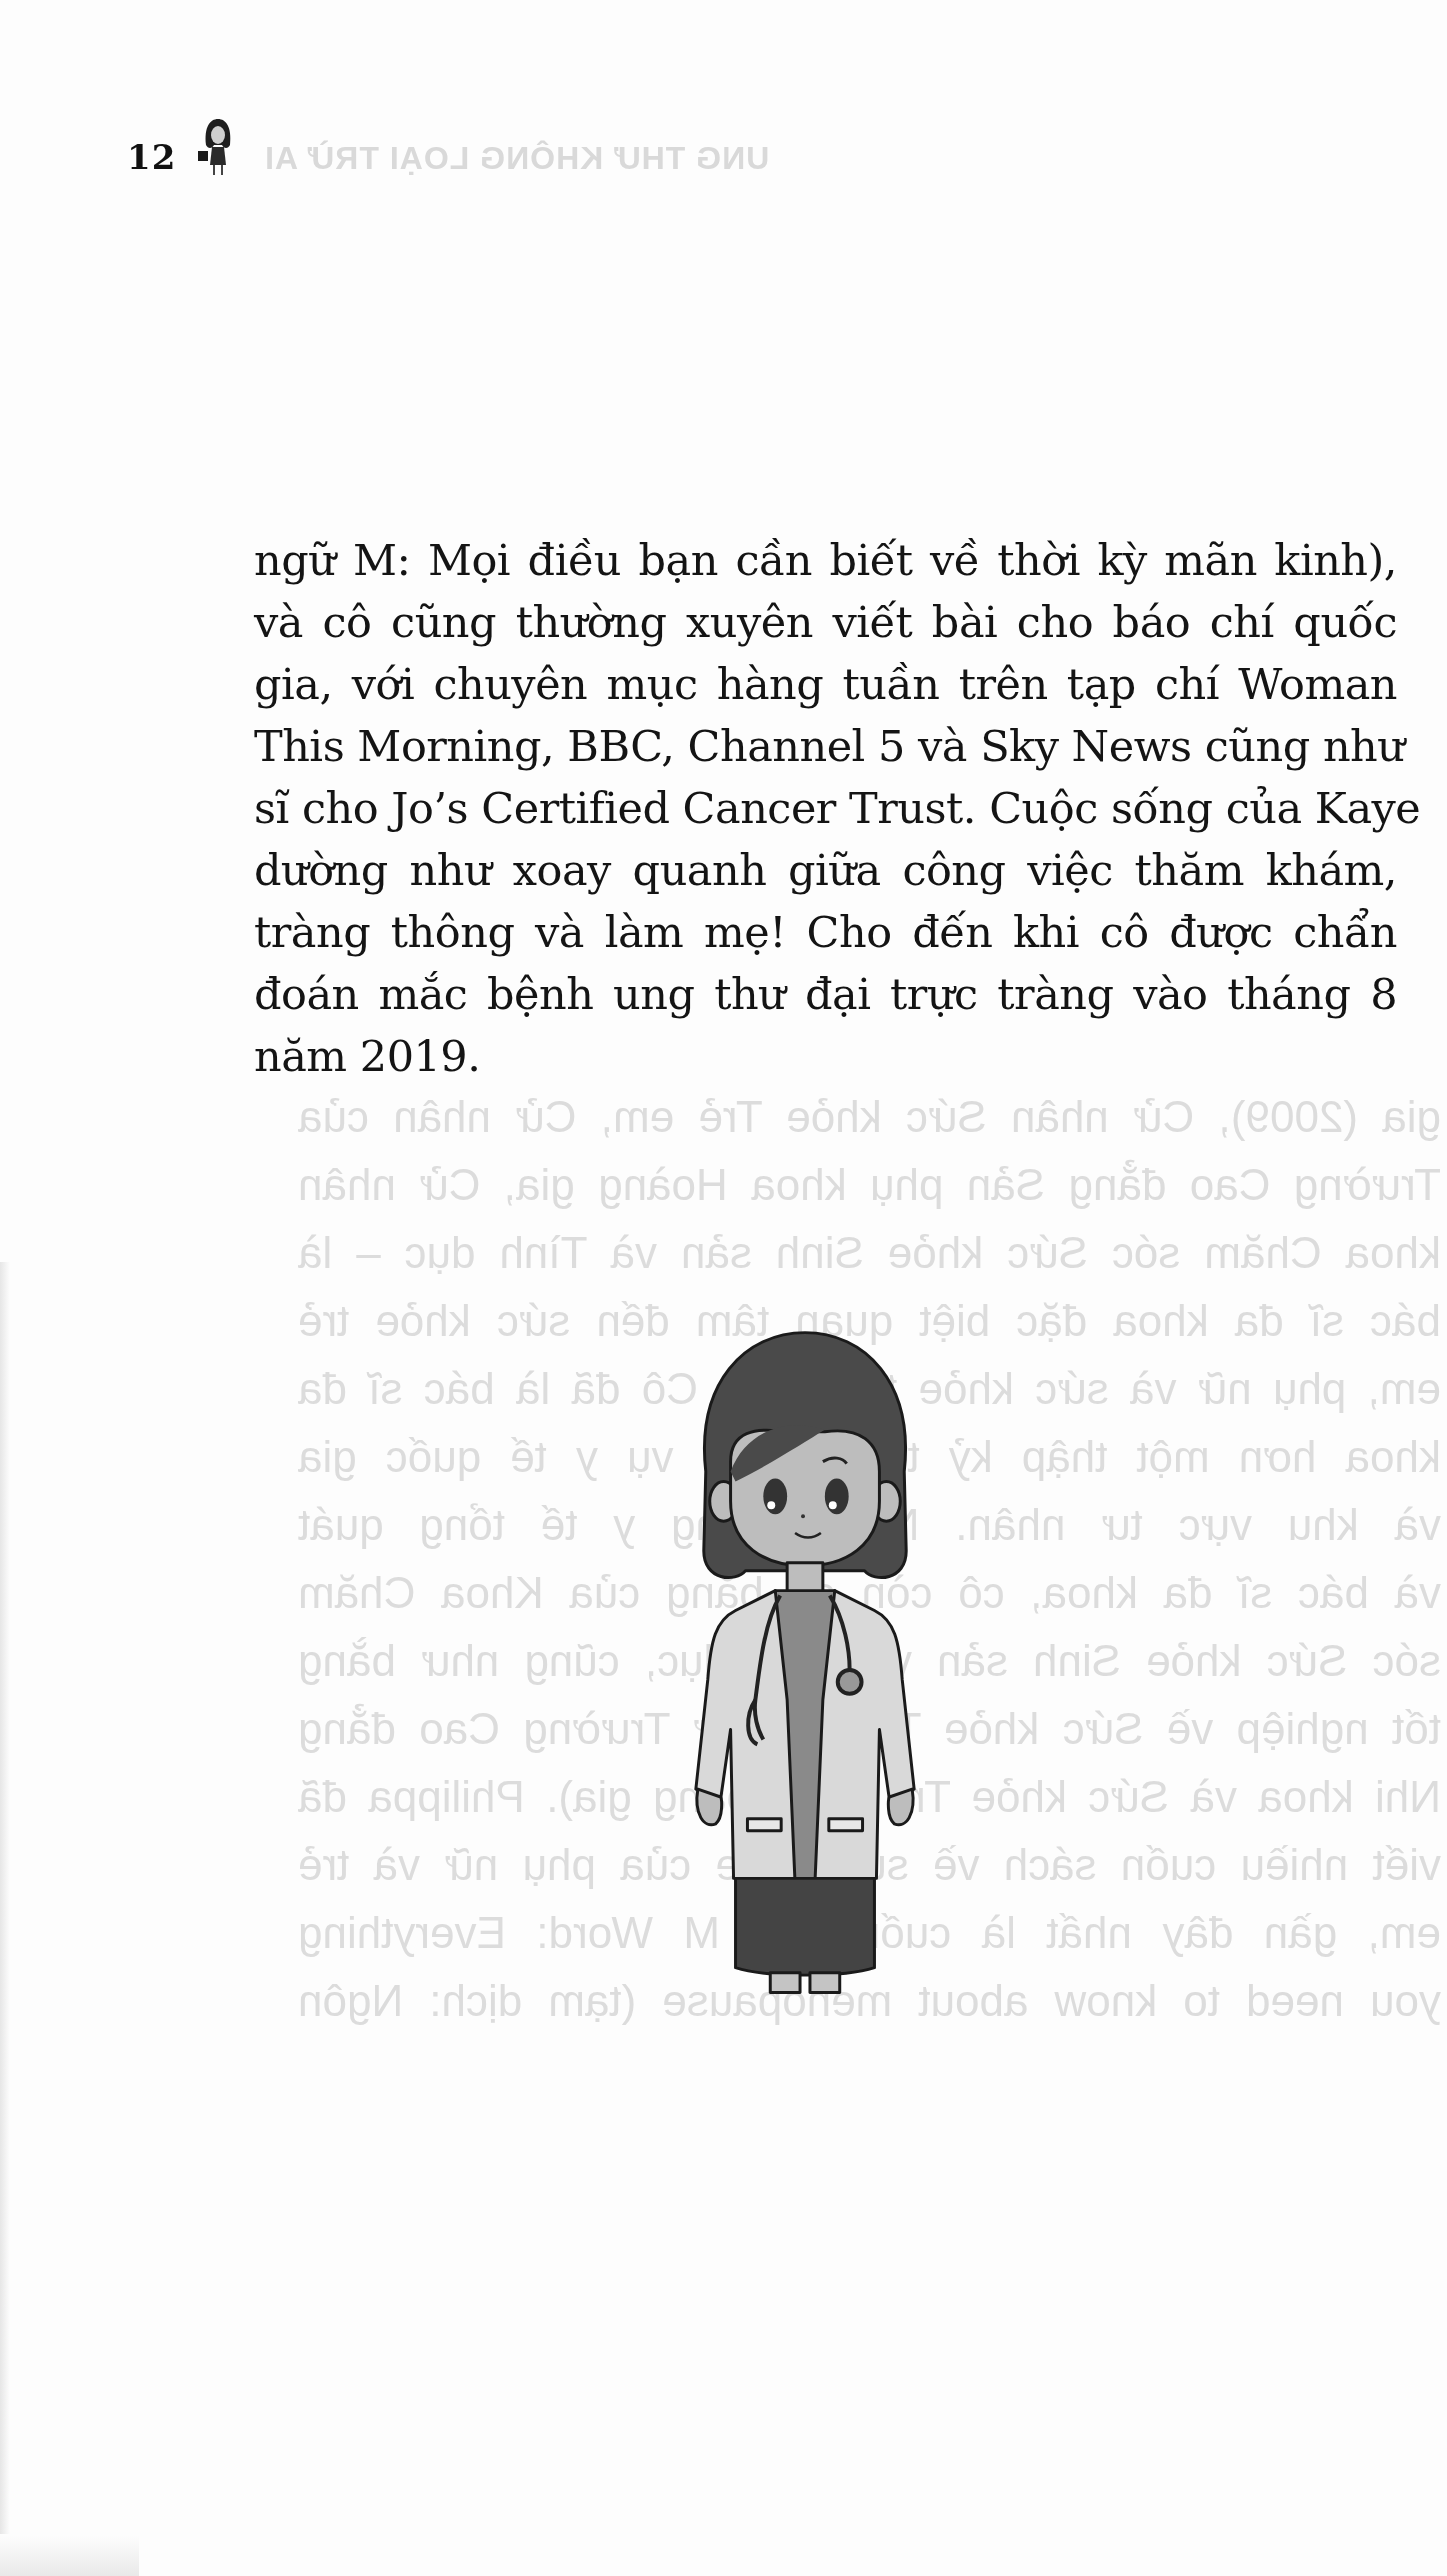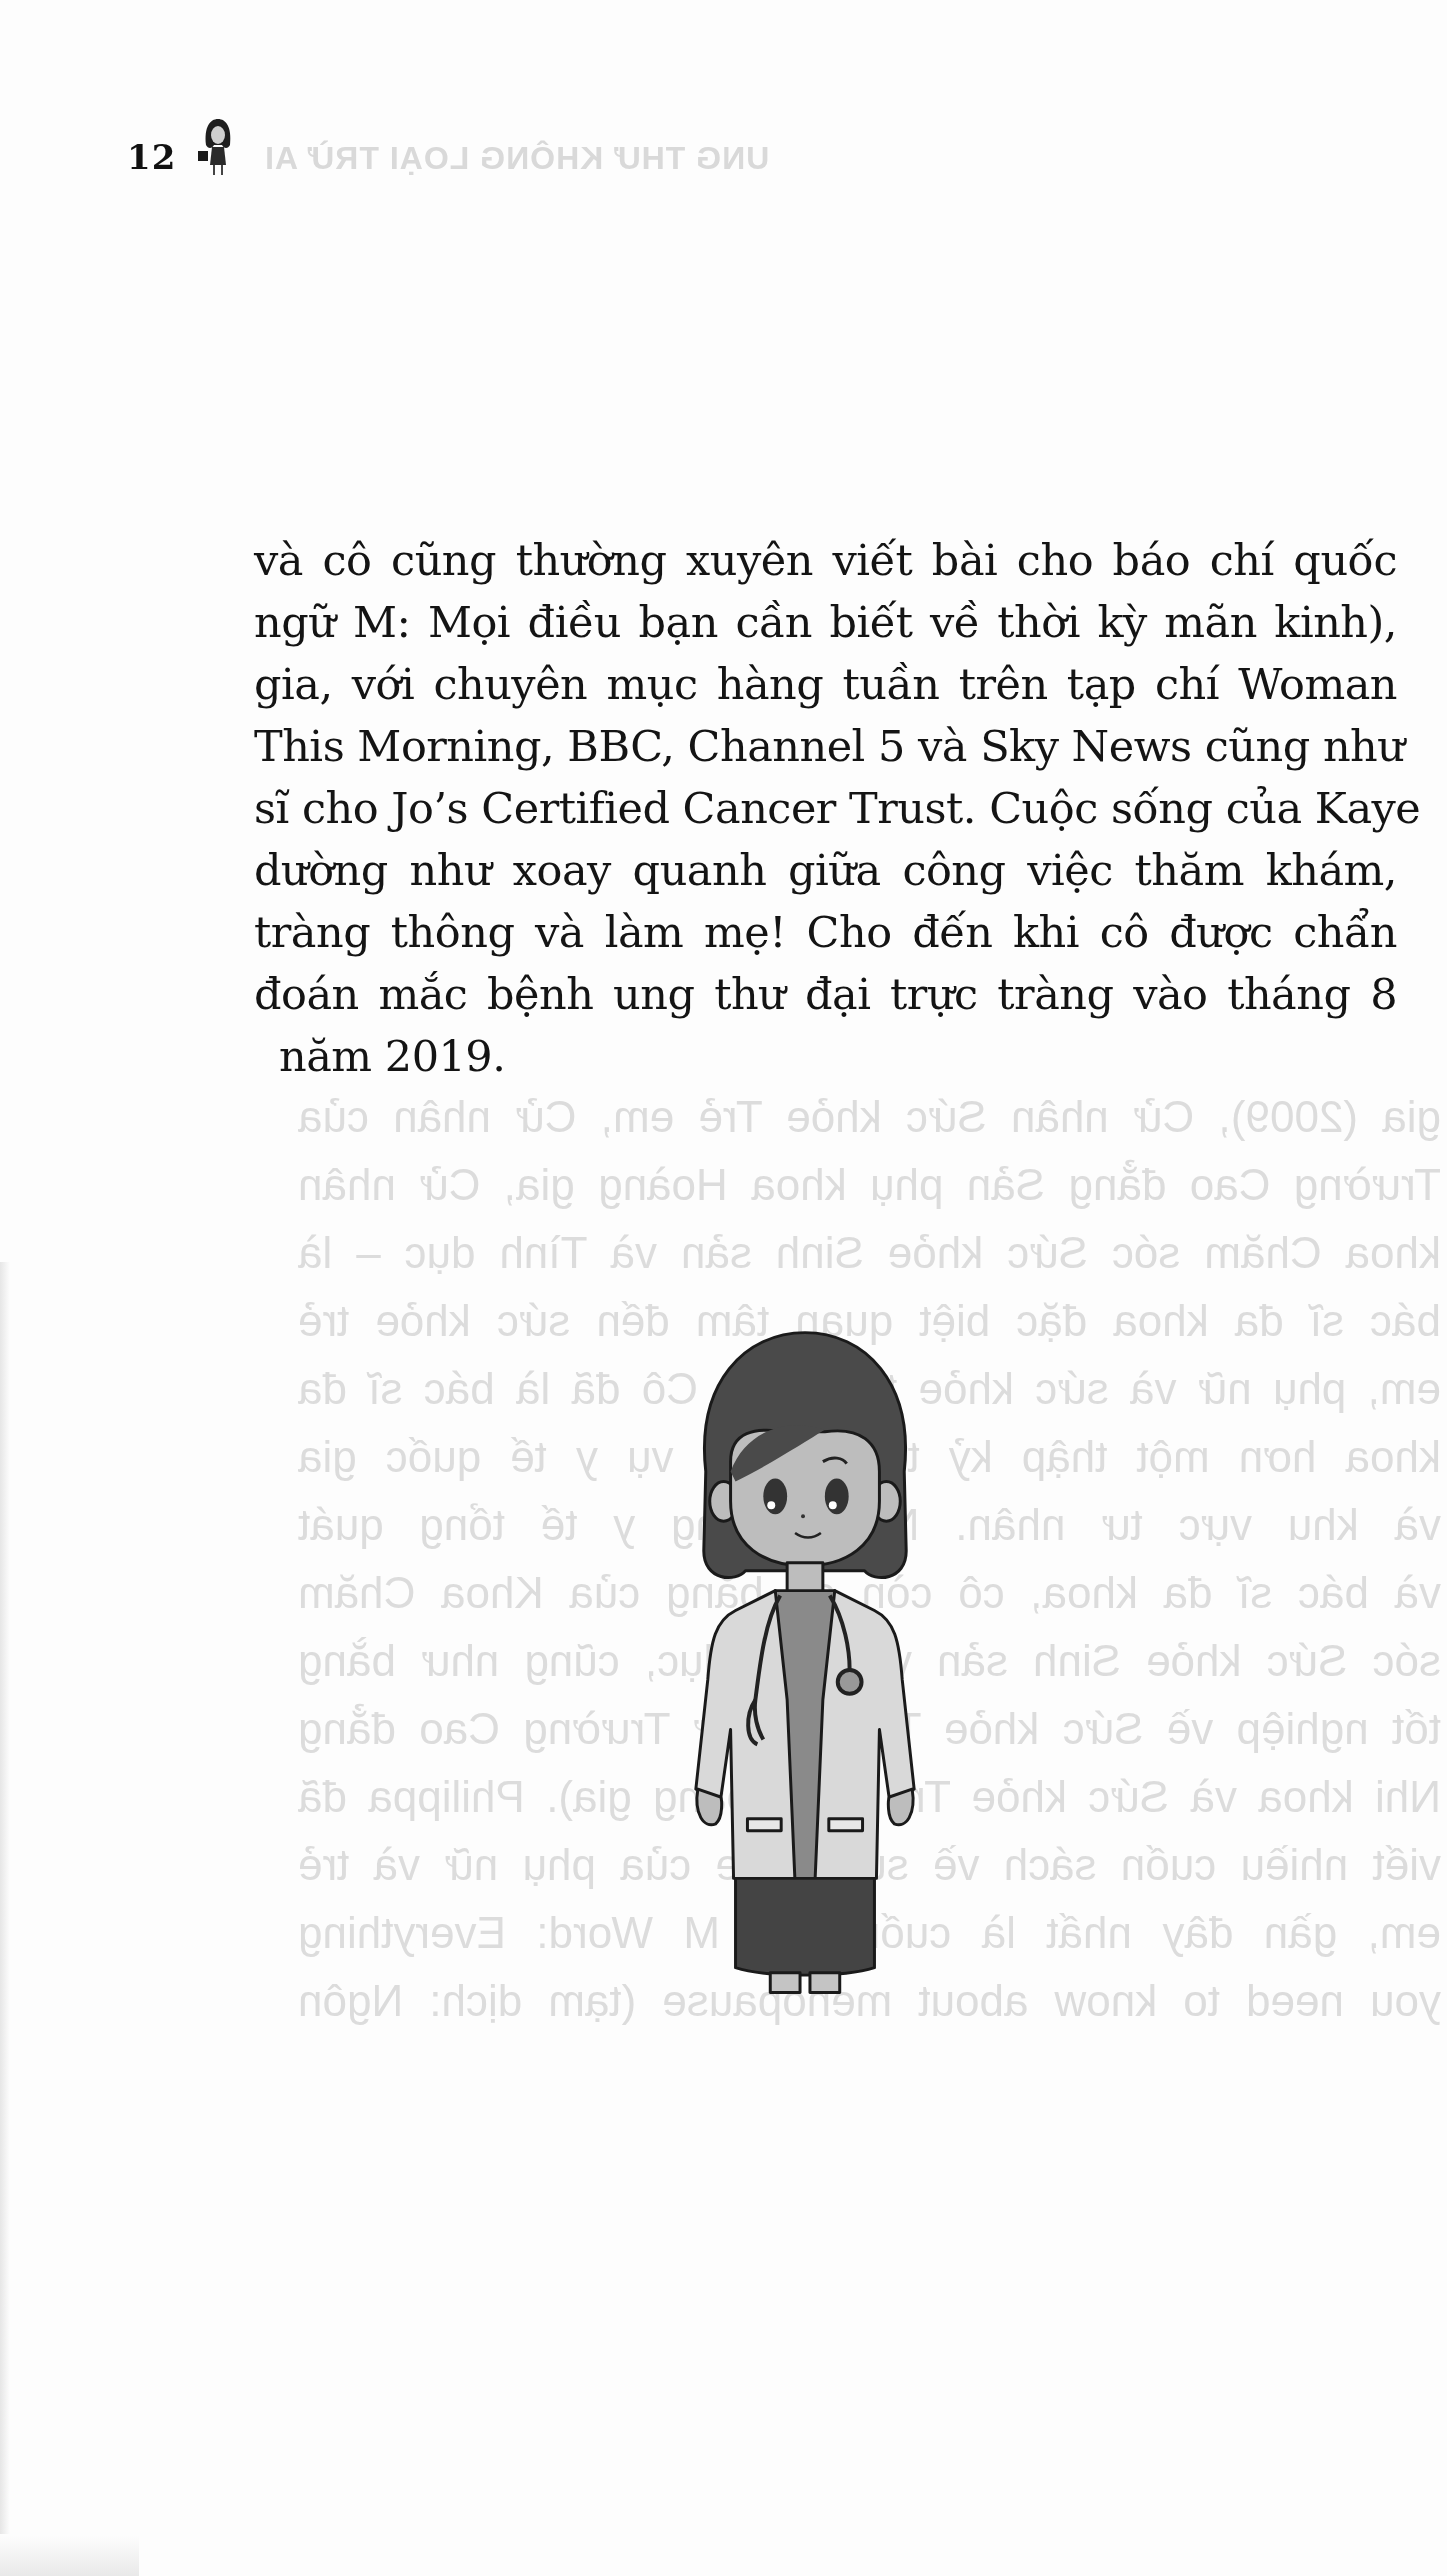--- a/index.html
+++ b/index.html
@@ -43,21 +43,21 @@
     
     .body-text {
       position: absolute; left: 254px; top: 529px; width: 1143px;
     }
     .body-line {
       font-family: "DejaVu Serif", serif; font-size: 43px; line-height: 62px;
       height: 62px; white-space: nowrap; color: #141414;
       letter-spacing: -0.5px;
       text-align: justify; text-align-last: justify;
     }
-    .body-line.last { text-align-last: left; margin-left: 25px; }
+    .body-line.last { text-align-last: left; }
     
     .bleed {
       position: absolute; left: 298px; top: 1083px; width: 1143px;
       transform: scaleX(-1); color: #dcdcdc; pointer-events: none;
     }
     .bleed-line {
       font-family: "Liberation Sans", sans-serif; font-size: 44px;
       line-height: 68px; height: 68px; white-space: nowrap;
       text-align: justify; text-align-last: justify;
     }
@@ -97,22 +97,22 @@
       <ellipse cx="24" cy="20" rx="7" ry="9" fill="#cfcfcf"></ellipse>
       <path d="M18 32 L30 32 L32 50 L16 50 Z" fill="#2a2a2a"></path>
       <rect x="4" y="36" width="10" height="10" fill="#1a1a1a"></rect>
       <line x1="20" y1="50" x2="20" y2="60" stroke="#444" stroke-width="2"></line>
       <line x1="28" y1="50" x2="28" y2="60" stroke="#444" stroke-width="2"></line>
     </svg>
     <span class="header-bleed">UNG THƯ KHÔNG LOẠI TRỪ AI</span>
   </div>
 
   <div class="body-text">
+    <div class="body-line">ngữ M: Mọi điều bạn cần biết về thời kỳ mãn kinh),</div>
     <div class="body-line">và cô cũng thường xuyên viết bài cho báo chí quốc</div>
-    <div class="body-line">ngữ M: Mọi điều bạn cần biết về thời kỳ mãn kinh),</div>
     <div class="body-line">gia, với chuyên mục hàng tuần trên tạp chí Woman</div>
     <div class="body-line">This Morning, BBC, Channel 5 và Sky News cũng như</div>
     <div class="body-line">sĩ cho Jo’s Certified Cancer Trust. Cuộc sống của Kaye</div>
     <div class="body-line">dường như xoay quanh giữa công việc thăm khám,</div>
     <div class="body-line">tràng thông và làm mẹ! Cho đến khi cô được chẩn</div>
     <div class="body-line">đoán mắc bệnh ung thư đại trực tràng vào tháng 8</div>
     <div class="body-line last">năm 2019.</div>
   </div>
 
   <svg class="illustration" viewBox="0 0 260 700">

